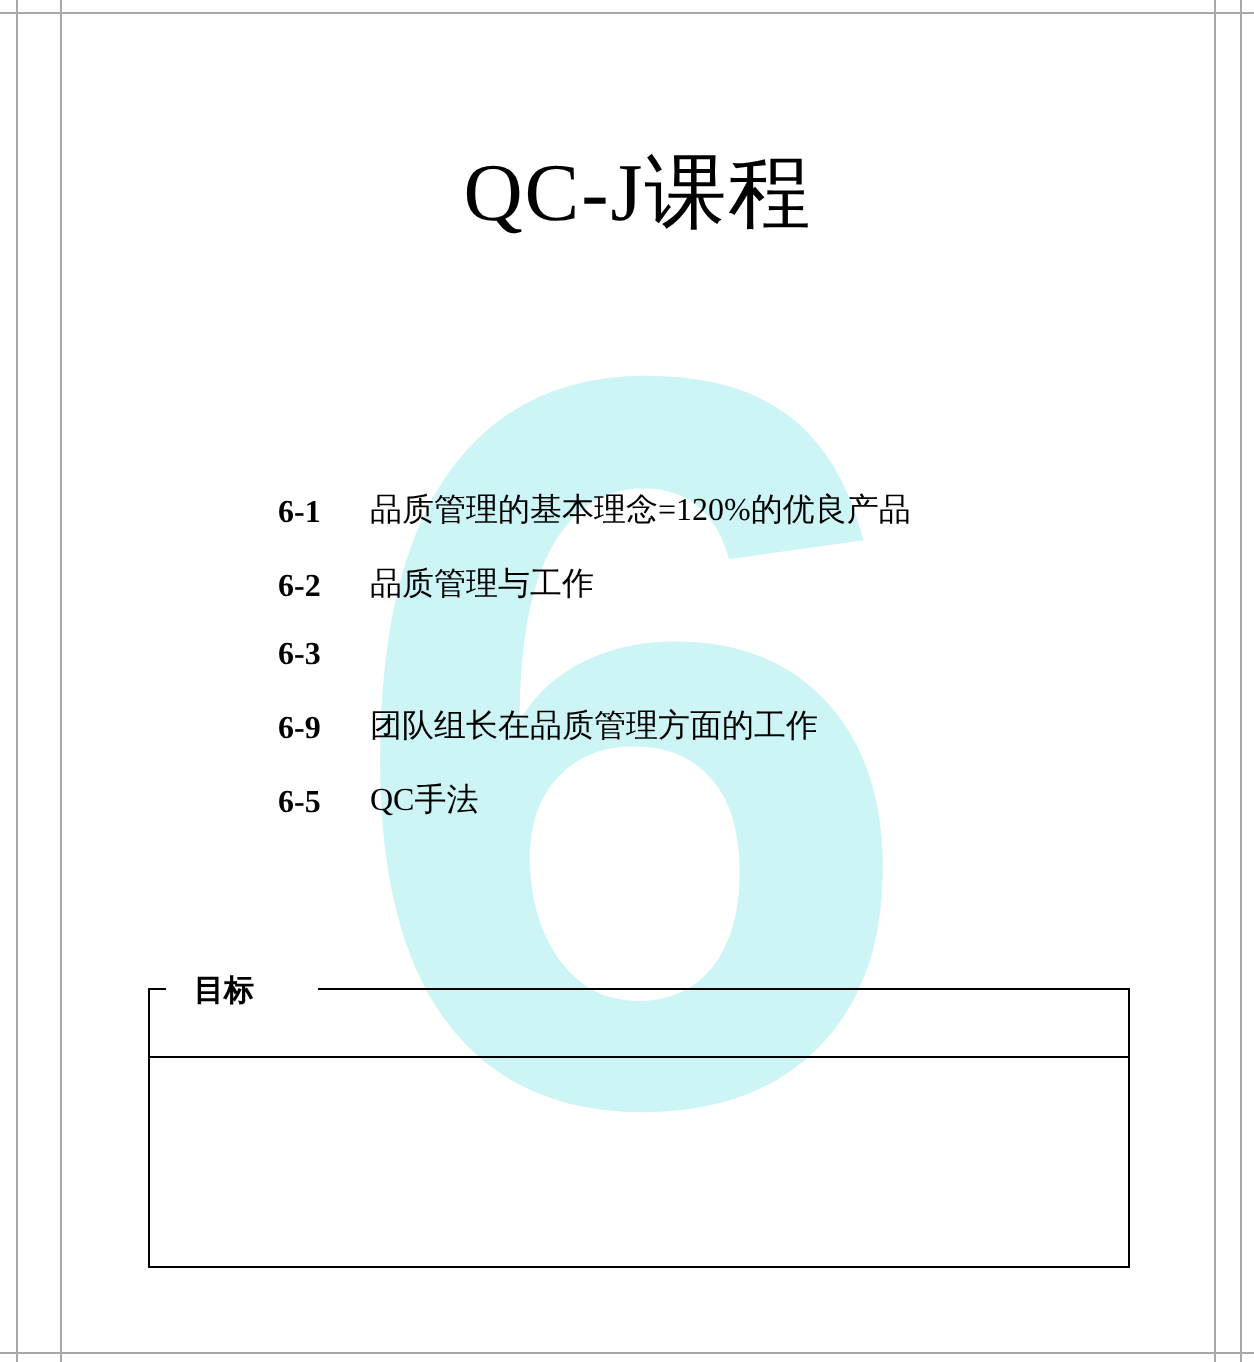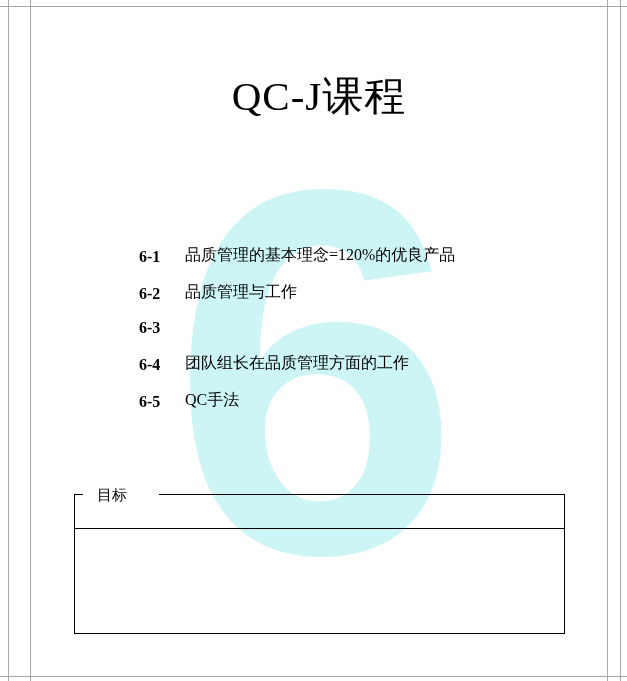--- a/index.html
+++ b/index.html
@@ -110,21 +110,21 @@
     border: 1px solid #000000;
     background: transparent;
   }
   .goal-label {
     position: absolute;
     left: 58px;
     top: 479px;
     background: #ffffff;
     padding: 0 8px;
     font-family: "Liberation Serif", serif;
-    font-weight: normal;
+    font-weight: bold;
     font-size: 15px;
     color: #000000;
   }
   
   .goal-label-mask {
     position: absolute;
     left: 52px;
     top: 483px;
     width: 76px;
     height: 9px;
@@ -173,21 +173,21 @@
         <span class="toc-text">品质管理的基本理念=120%的优良产品</span>
       </div>
       <div class="toc-row">
         <span class="toc-num">6-2</span>
         <span class="toc-text">品质管理与工作</span>
       </div>
       <div class="toc-row">
         <span class="toc-num">6-3</span>
       </div>
       <div class="toc-row">
-        <span class="toc-num">6-4</span>
+        <span class="toc-num">6-9</span>
         <span class="toc-text">团队组长在品质管理方面的工作</span>
       </div>
       <div class="toc-row">
         <span class="toc-num">6-5</span>
         <span class="toc-text">QC手法</span>
       </div>
     </div>
 
     <div class="goal-box"></div>
     <div class="goal-divider"></div>

